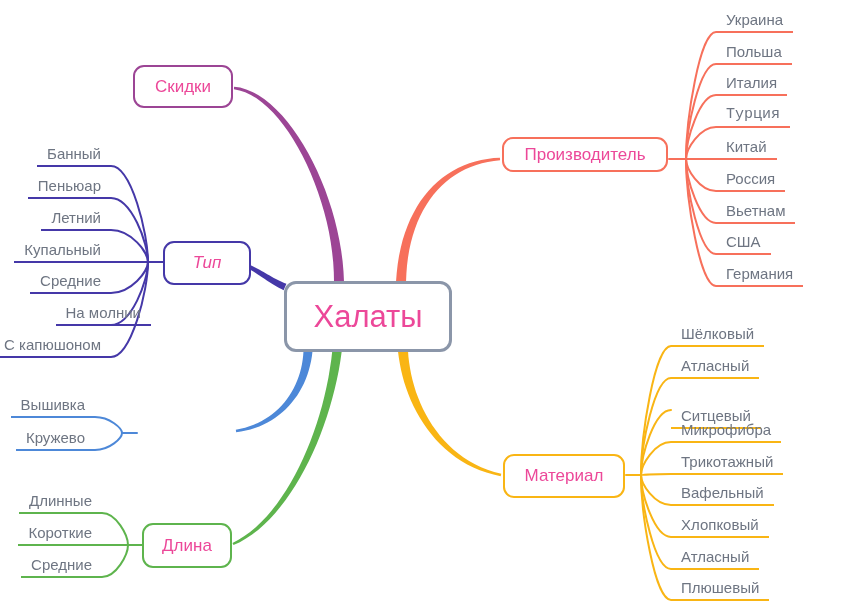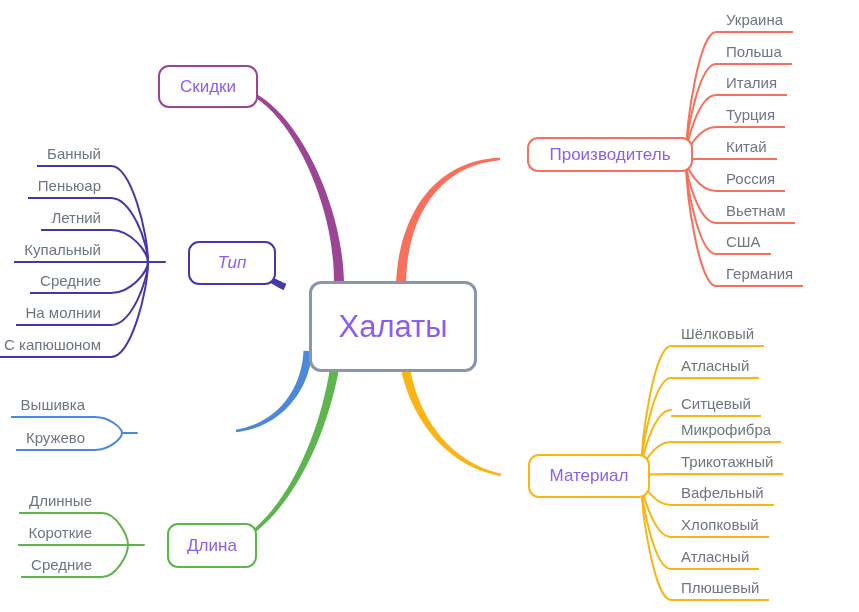--- a/index.html
+++ b/index.html
@@ -1,22 +1,22 @@
 <!DOCTYPE html>
 <html><head>
 <meta charset="utf-8">
 <style>
   html,body{margin:0;padding:0;background:#fff;}
   .canvas{position:relative;width:859px;height:612px;background:#ffffff;overflow:hidden;
           font-family:"Liberation Sans","DejaVu Sans",sans-serif;cursor:default;}
   #links{position:absolute;left:0;top:0;}
   .node{position:absolute;background:#fff;border-radius:11px;display:flex;
         align-items:center;justify-content:center;box-sizing:border-box;
-        color:#8b5cf6;white-space:nowrap;margin-left:25px;}
-  .center-node{left:284px;top:281px;width:168px;height:91px;border:3px solid #8b96a9;
+        color:#ec4899;white-space:nowrap;}
+  .center-node{left:284px;top:281px;width:168px;height:71px;border:3px solid #8b96a9;
         font-size:31px;border-radius:12px;text-align:right;}
   .bnode{border-width:2.5px;border-style:solid;font-size:17px;}
   #node-skidki{left:133px;top:65px;width:100px;height:43px;}
   #node-tip{left:163px;top:241px;width:88px;height:44px;font-style:italic;}
   #node-detali{left:135px;top:410px;width:100px;height:45px;}
   #node-dlina{left:142px;top:523px;width:90px;height:45px;}
   #node-proizvoditel{left:502px;top:137px;width:166px;height:35px;}
   #node-material{left:503px;top:454px;width:122px;height:44px;}
   .child{position:absolute;font-size:15px;line-height:15px;color:#6e7582;
          white-space:nowrap;padding:0 10px 4px 10px;border-bottom:2px solid;}
@@ -88,39 +88,39 @@
   <div class="node bnode" id="node-material" style="border-color: rgb(249, 181, 20);">
     <span>Материал</span>
   </div>
 
   <div id="children">
       <div class="child" style="border-bottom-color: rgb(69, 56, 168); top: 146px; right: 748px;">Банный</div>
       <div class="child" style="border-bottom-color: rgb(69, 56, 168); top: 178px; right: 748px;">Пеньюар</div>
       <div class="child" style="border-bottom-color: rgb(69, 56, 168); top: 210px; right: 748px;">Летний</div>
       <div class="child" style="border-bottom-color: rgb(69, 56, 168); top: 242px; right: 748px; text-align: right;">Купальный</div>
       <div class="child" style="border-bottom-color: rgb(69, 56, 168); top: 273px; right: 748px;">Средние</div>
-      <div class="child" style="border-bottom-color: rgb(69, 56, 168); top: 305px; right: 748px;">На молнии</div>
+      <div class="child" style="border-bottom-color: rgb(69, 56, 168); top: 305px; right: 708px;">На молнии</div>
       <div class="child" style="border-bottom-color: rgb(69, 56, 168); top: 337px; right: 748px;">С капюшоном</div>
       <div class="child" style="border-bottom-color: rgb(77, 136, 216); top: 397px; right: 764px;">Вышивка</div>
       <div class="child" style="border-bottom-color: rgb(77, 136, 216); top: 430px; right: 764px;">Кружево</div>
       <div class="child" style="border-bottom-color: rgb(94, 180, 77); top: 493px; right: 757px;">Длинные</div>
       <div class="child" style="border-bottom-color: rgb(94, 180, 77); top: 525px; right: 757px;">Короткие</div>
       <div class="child" style="border-bottom-color: rgb(94, 180, 77); top: 557px; right: 757px;">Средние</div>
       <div class="child" style="border-bottom-color: rgb(247, 112, 91); top: 12px; left: 716px;">Украина</div>
       <div class="child" style="border-bottom-color: rgb(247, 112, 91); top: 44px; left: 716px;">Польша</div>
       <div class="child" style="border-bottom-color: rgb(247, 112, 91); top: 75px; left: 716px;">Италия</div>
-      <div class="child" style="border-bottom-color: rgb(247, 112, 91); top: 107px; left: 716px;">Турция</div>
+      <div class="child" style="border-bottom-color: rgb(247, 112, 91); top: 107px; left: 716px; font-family: Liberation Mono, monospace;">Турция</div>
       <div class="child" style="border-bottom-color: rgb(247, 112, 91); top: 139px; left: 716px;">Китай</div>
       <div class="child" style="border-bottom-color: rgb(247, 112, 91); top: 171px; left: 716px;">Россия</div>
       <div class="child" style="border-bottom-color: rgb(247, 112, 91); top: 203px; left: 716px;">Вьетнам</div>
       <div class="child" style="border-bottom-color: rgb(247, 112, 91); top: 234px; left: 716px;">США</div>
       <div class="child" style="border-bottom-color: rgb(247, 112, 91); top: 266px; left: 716px;">Германия</div>
       <div class="child" style="border-bottom-color: rgb(249, 181, 20); top: 326px; left: 671px;">Шёлковый</div>
       <div class="child" style="border-bottom-color: rgb(249, 181, 20); top: 358px; left: 671px;">Атласный</div>
-      <div class="child" style="border-bottom-color: rgb(249, 181, 20); top: 396px; left: 671px;">Ситцевый</div>
+      <div class="child" style="border-bottom-color: rgb(249, 181, 20); top: 408px; left: 671px;">Ситцевый</div>
       <div class="child" style="border-bottom-color: rgb(249, 181, 20); top: 422px; left: 671px;">Микрофибра</div>
       <div class="child" style="border-bottom-color: rgb(249, 181, 20); top: 454px; left: 671px;">Трикотажный</div>
       <div class="child" style="border-bottom-color: rgb(249, 181, 20); top: 485px; left: 671px;">Вафельный</div>
       <div class="child" style="border-bottom-color: rgb(249, 181, 20); top: 517px; left: 671px;">Хлопковый</div>
       <div class="child" style="border-bottom-color: rgb(249, 181, 20); top: 549px; left: 671px;">Атласный</div>
       <div class="child" style="border-bottom-color: rgb(249, 181, 20); top: 580px; left: 671px;">Плюшевый</div>
     </div>
 </div>
 
 </body></html>

